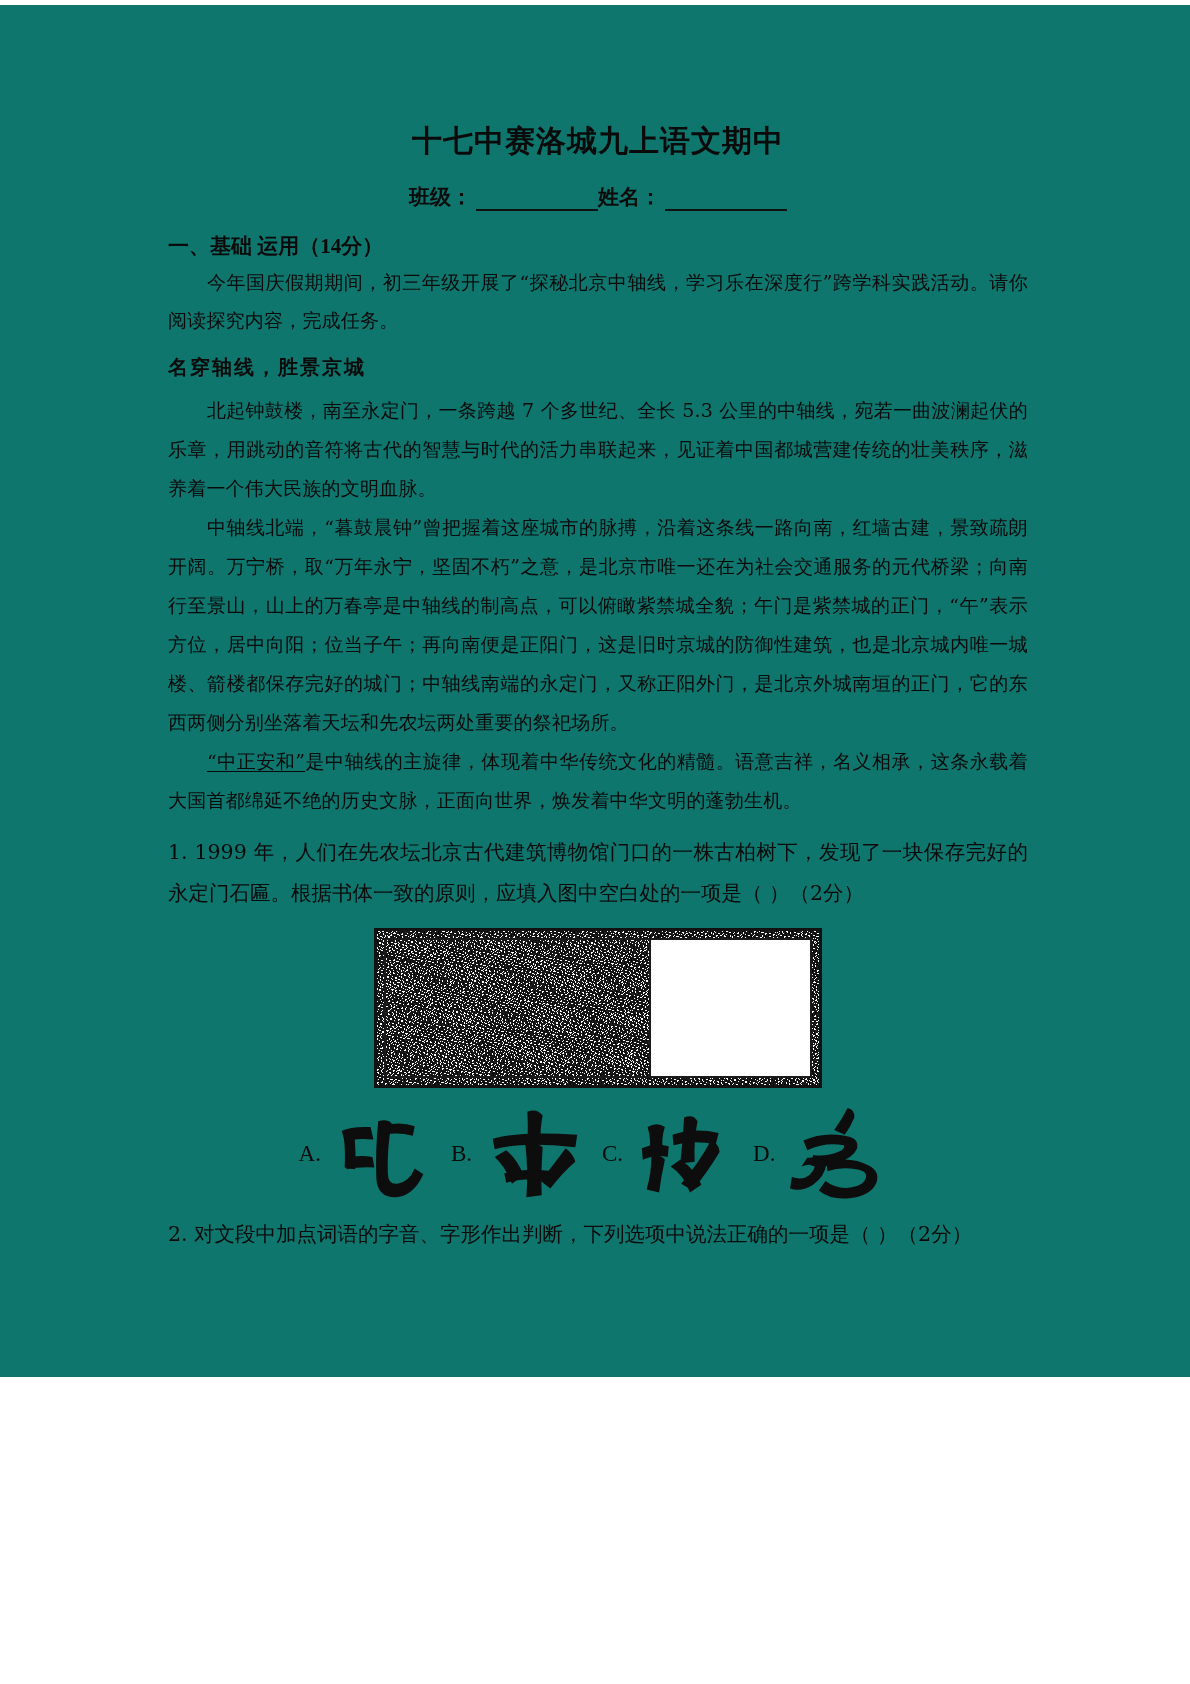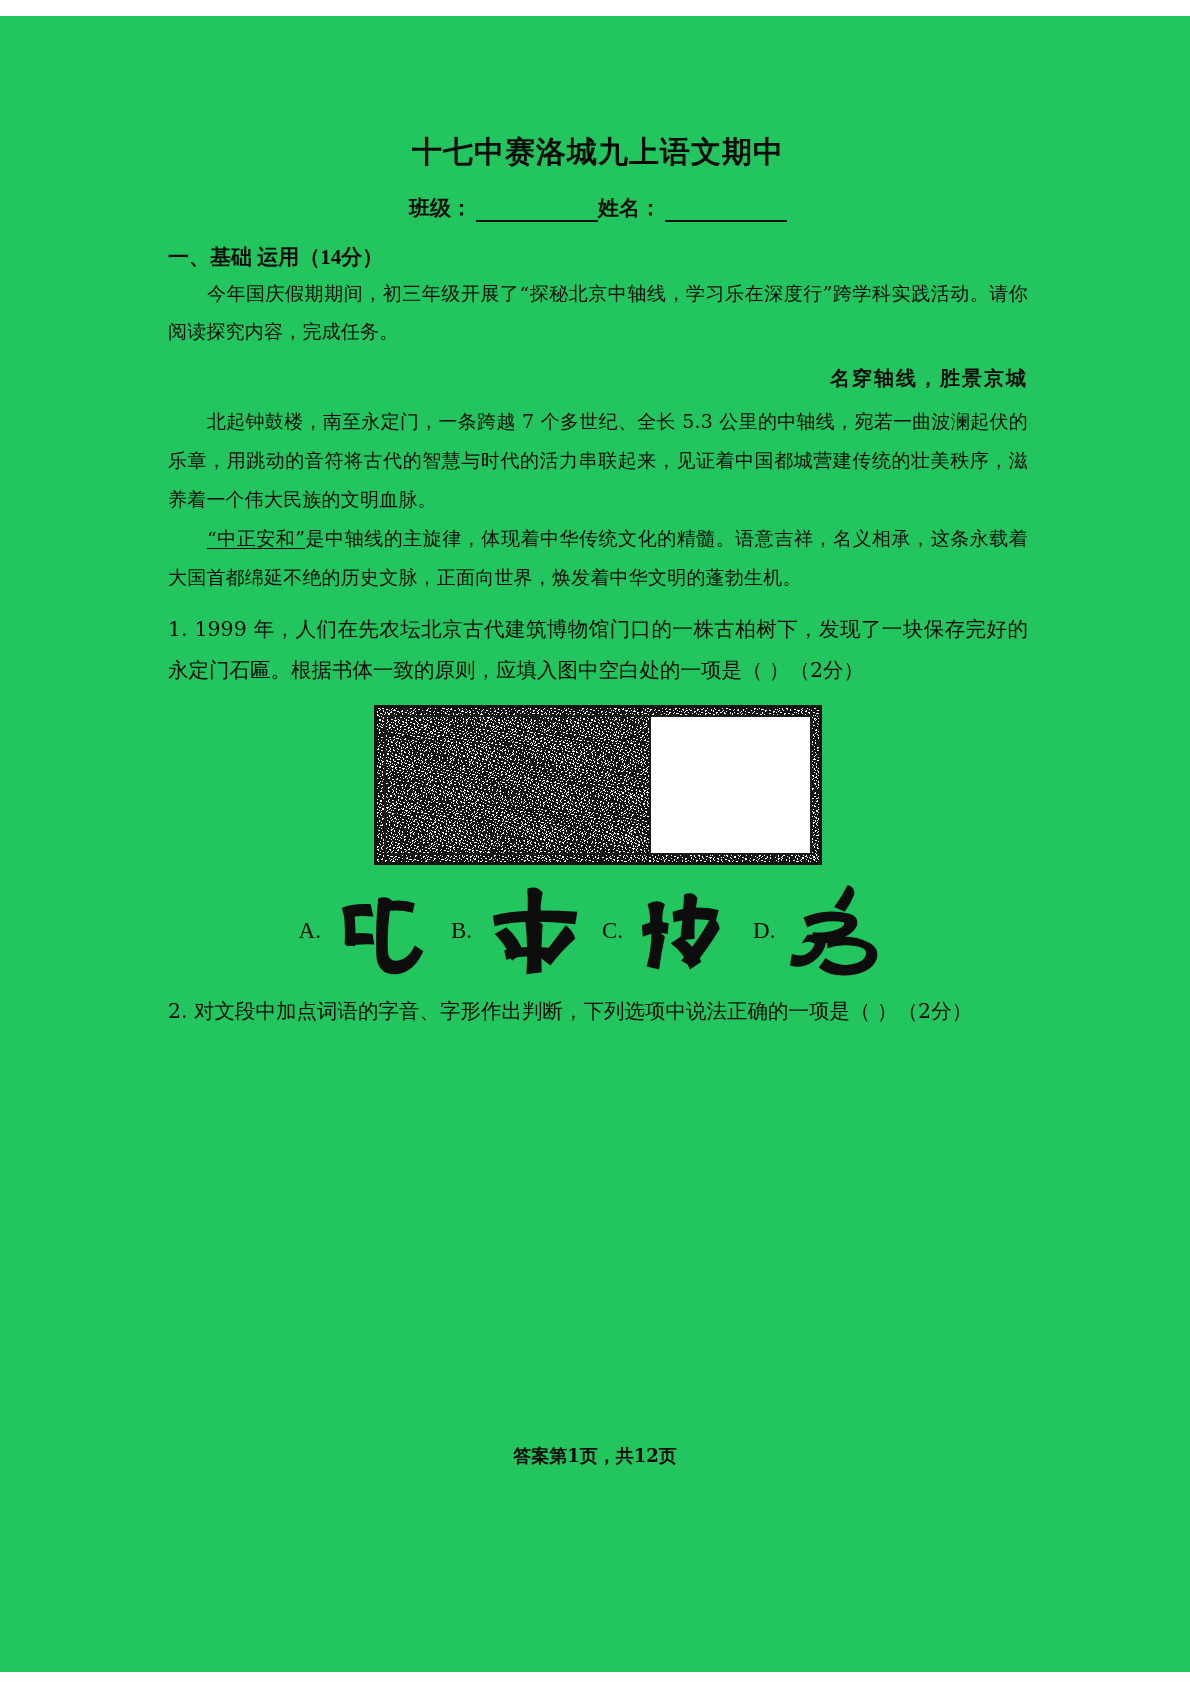--- a/index.html
+++ b/index.html
@@ -8,23 +8,23 @@
     padding: 0;
     background: #ffffff;
   }
   body {
     font-family: "Liberation Serif", "DejaVu Serif", serif;
     color: #0a0a0a;
   }
   .page {
     position: relative;
     width: 1190px;
-    height: 1656px;
-    margin: 16px auto;
-    background: #22c55e;
+    height: 1372px;
+    margin: 5px auto;
+    background: #0f766e;
     overflow: hidden;
     box-sizing: border-box;
   }
   .content {
     position: absolute;
     left: 168px;
     top: 0;
     width: 860px;
   }
 
@@ -75,21 +75,21 @@
     line-height: 2.05;
     text-align: justify;
     text-justify: inter-character;
     letter-spacing: 0.2px;
     font-family: "DejaVu Serif", "Liberation Serif", serif;
     margin: 0;
   }
   .para.indent { text-indent: 2.05em; }
 
   .sub-title {
-    text-align: right;
+    text-align: left;
     font-size: 20px;
     font-weight: bold;
     margin-top: 14px;
     margin-bottom: 10px;
     letter-spacing: 2px;
     font-family: "DejaVu Serif", "Liberation Serif", serif;
   }
 
   .u-line { text-decoration: underline; text-underline-offset: 3px; }
 
@@ -193,20 +193,21 @@
     </div>
 
     <div class="section-heading">一、基础 运用（14分）</div>
 
     <p class="para indent">今年国庆假期期间，初三年级开展了“探秘北京中轴线，学习乐在深度行”跨学科实践活动。请你阅读探究内容，完成任务。</p>
 
     <div class="sub-title">名穿轴线，胜景京城</div>
 
     <p class="para indent">北起钟鼓楼，南至永定门，一条跨越 7 个多世纪、全长 5.3 公里的中轴线，宛若一曲波澜起伏的乐章，用跳动的音符将古代的智慧与时代的活力串联起来，见证着中国都城营建传统的壮美秩序，滋养着一个伟大民族的文明血脉。</p>
 
+    <p class="para indent">中轴线北端，“暮鼓晨钟”曾把握着这座城市的脉搏，沿着这条线一路向南，红墙古建，景致疏朗开阔。万宁桥，取“万年永宁，坚固不朽”之意，是北京市唯一还在为社会交通服务的元代桥梁；向南行至景山，山上的万春亭是中轴线的制高点，可以俯瞰紫禁城全貌；午门是紫禁城的正门，“午”表示方位，居中向阳；位当子午；再向南便是正阳门，这是旧时京城的防御性建筑，也是北京城内唯一城楼、箭楼都保存完好的城门；中轴线南端的永定门，又称正阳外门，是北京外城南垣的正门，它的东西两侧分别坐落着天坛和先农坛两处重要的祭祀场所。</p>
 
     <p class="para indent">
       <span class="u-line">“中正安和”</span><span>是中轴线的主旋律，体现着中华传统文化的精髓。语意吉祥，名义相承，这条永载着大国首都绵延不绝的历史文脉，正面向世界，焕发着中华文明的蓬勃生机。</span>
     </p>
 
     <div class="q-block">
       <div class="q-text">
         <span>1.</span>
         <span>1999 年，人们在先农坛北京古代建筑博物馆门口的一株古柏树下，发现了一块保存完好的永定门石匾。根据书体一致的原则，应填入图中空白处的一项是（      ）（2分）</span>
       </div>

